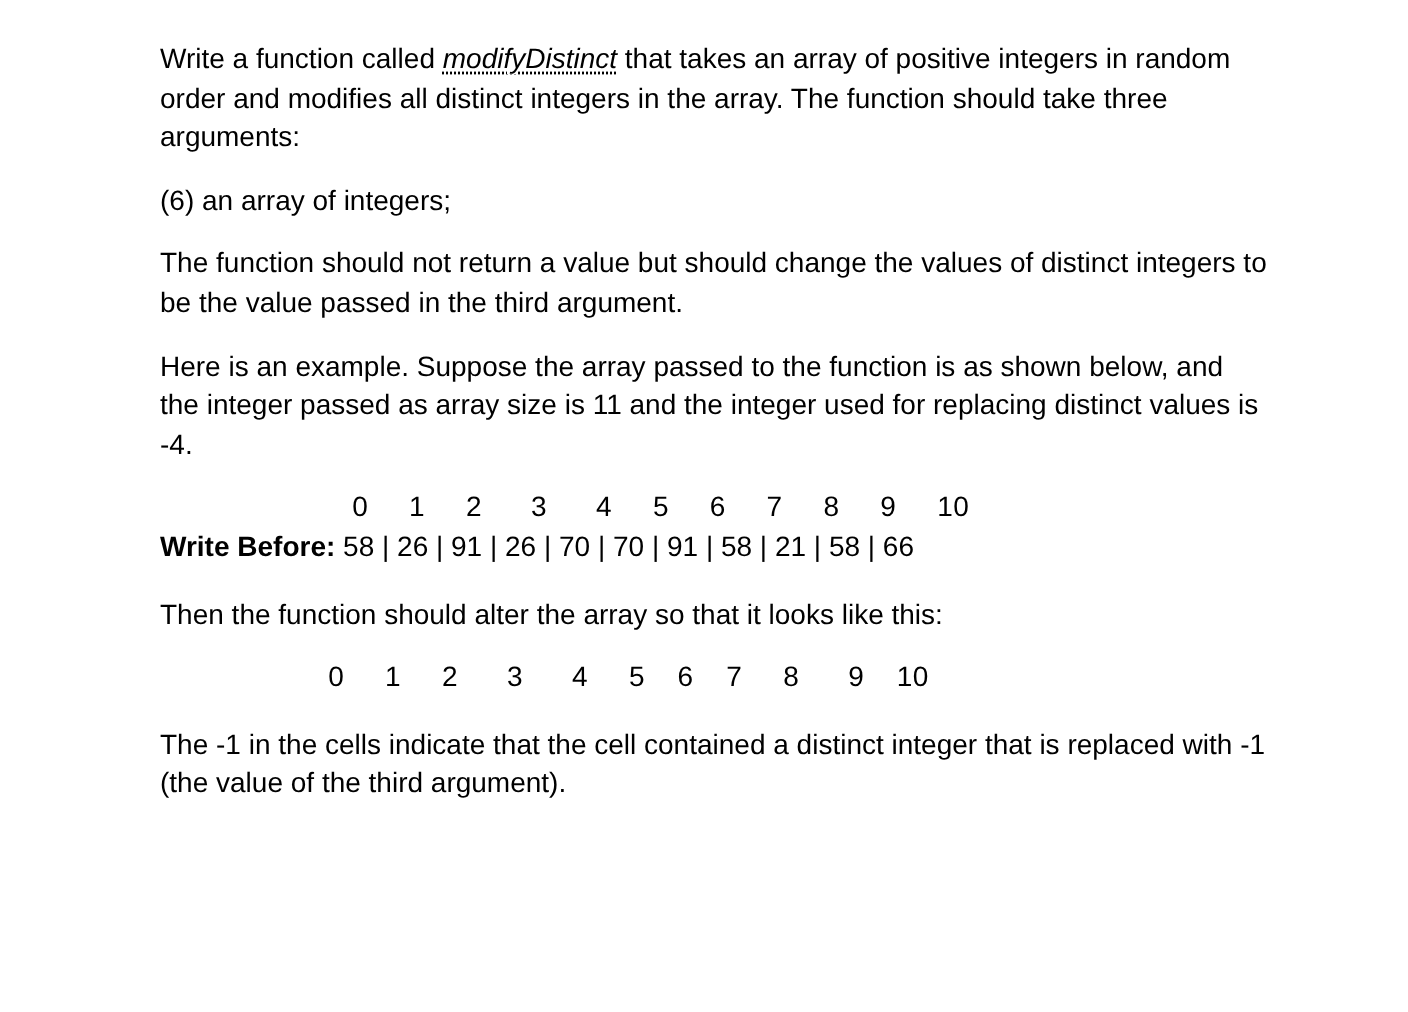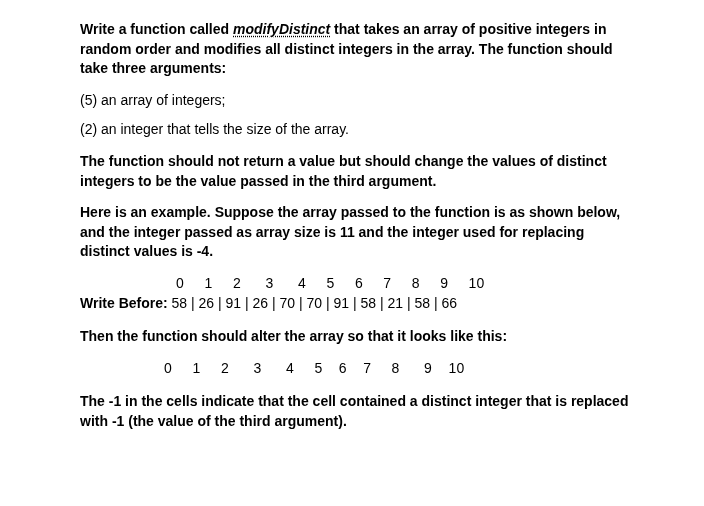--- a/index.html
+++ b/index.html
@@ -6,21 +6,21 @@
     body {
       width: 704px;
       height: 506px;
       background: #fff;
       font-family: Arial, Helvetica, sans-serif;
       font-size: 14px;
       color: #000;
       padding: 20px 70px 20px 80px;
       line-height: 1.4;
     }
-    .para { margin-bottom: 12px; font-weight: bold; }
+    .para { margin-bottom: 12px; }
     .fn-name {
       font-style: italic;
       text-decoration: underline;
       text-decoration-style: dotted;
       text-underline-offset: 2px;
     }
     .arg-list { margin-bottom: 12px; }
     .arg-item { margin-bottom: 10px; }
     .array-block { margin-bottom: 14px; }
     .idx-row {
@@ -35,22 +35,21 @@
     .arr-label { font-weight: bold; }
   </style>
 </head>
 <body>
 
 <div class="para">
   <span>Write a function called </span><span class="fn-name">modifyDistinct</span><span> that takes an array of positive integers in random order and modifies all distinct integers in the array. The function should take three arguments:</span>
 </div>
 
 <div class="arg-list">
-  <div class="arg-item">(5) an array of integers;</div>
-  <div class="arg-item">(2) an integer that tells the size of the array.</div>
+  <div class="arg-item">(6) an array of integers;</div>
 </div>
 
 <div class="para">The function should not return a value but should change the values of distinct integers to be the value passed in the third argument.</div>
 
 <div class="para">Here is an example. Suppose the array passed to the function is as shown below, and the integer passed as array size is 11 and the integer used for replacing distinct values is -4.</div>
 
 <div class="array-block">
   <div class="idx-row"> 0     1     2      3      4     5     6     7     8     9     10</div>
   <div class="arr-row">
     <span class="arr-label">Write Before:</span><span> 58 | 26 | 91 | 26 | 70 | 70 | 91 | 58 | 21 | 58 | 66</span>

